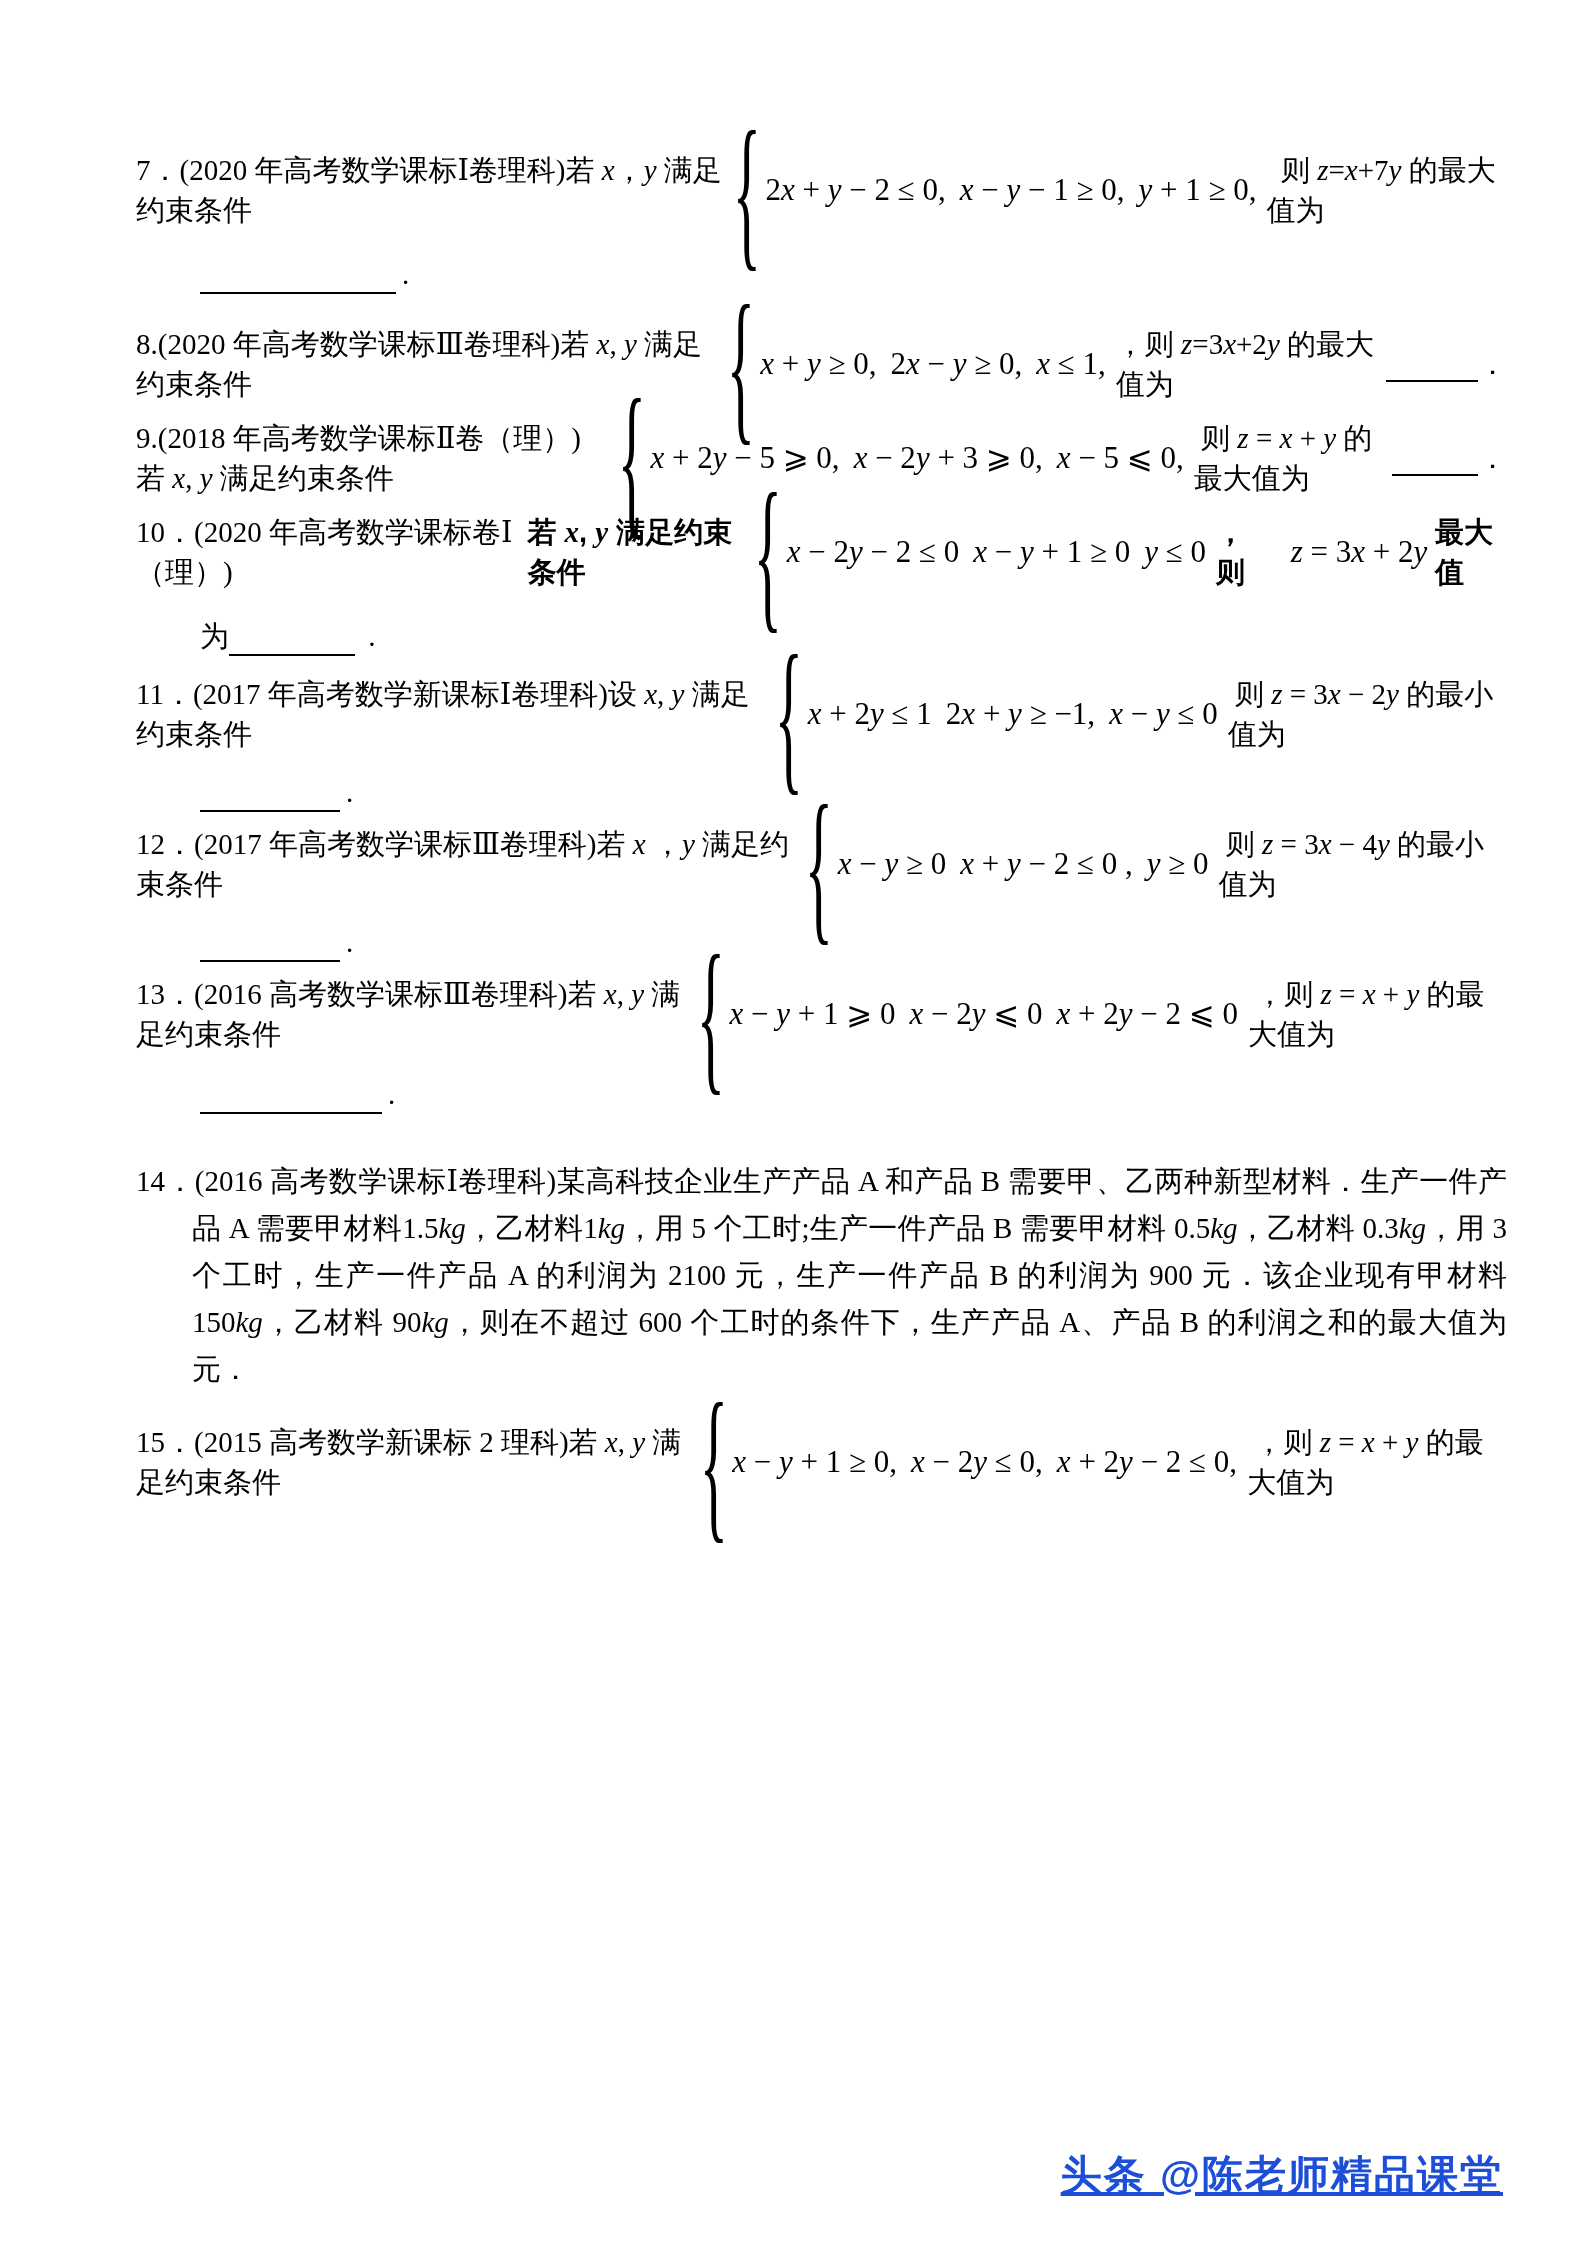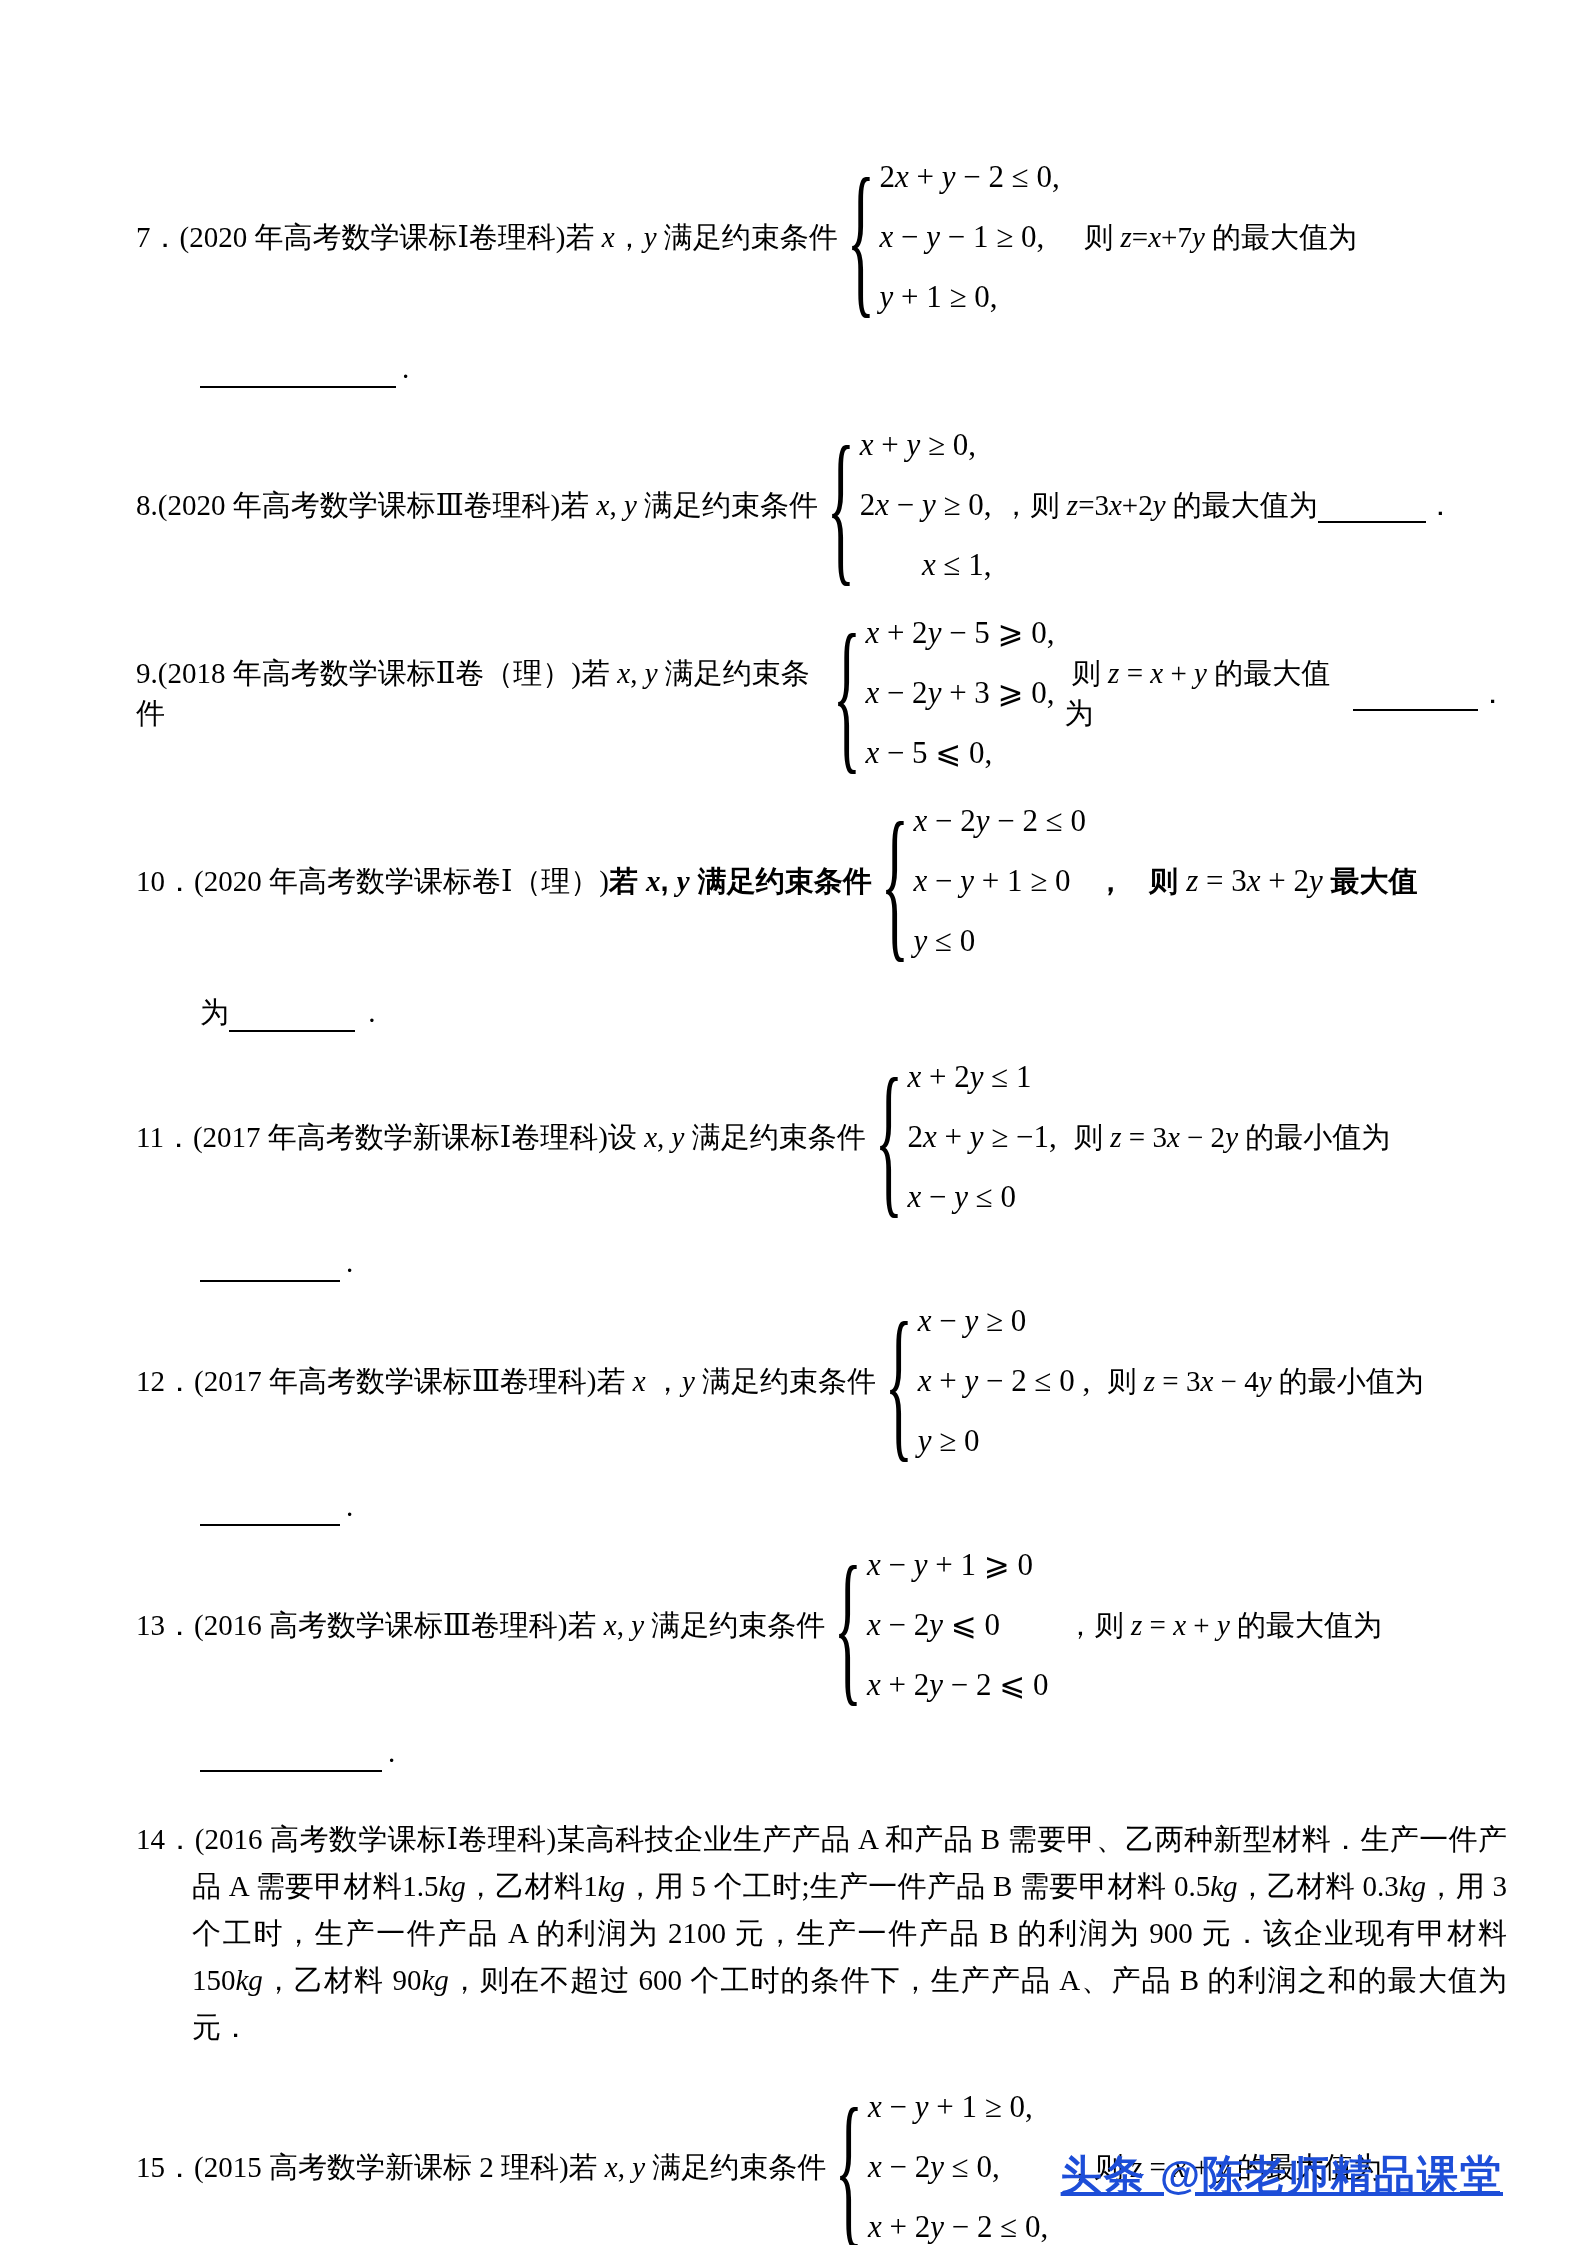--- a/index.html
+++ b/index.html
@@ -10,21 +10,21 @@
     font-family:"Liberation Serif","DejaVu Serif",serif;
     color:#000;
   }
   .row{display:flex;align-items:center;}
   .txt{
     font-size:29px;line-height:40px;
     font-family:"Liberation Serif","DejaVu Serif",serif;
     white-space:pre-wrap;
   }
   .hei{font-family:"Liberation Sans","DejaVu Sans",sans-serif;font-weight:700;}
-  .sys{display:flex;flex-direction:column;gap:14px;padding:4px 10px 4px 0;}
+  .sys{display:flex;gap:14px;padding:4px 10px 4px 0;}
   .eq{
     font-size:31px;line-height:46px;
     font-family:"Liberation Serif","DejaVu Serif",serif;
     white-space:pre;
   }
   .eq.center{text-align:right;}
   .math i{font-family:"Liberation Serif","DejaVu Serif",serif;font-style:italic;}
   .brace{
     display:inline-block;font-family:"Liberation Serif","DejaVu Serif",serif;
     font-size:62px;line-height:1;font-weight:400;

